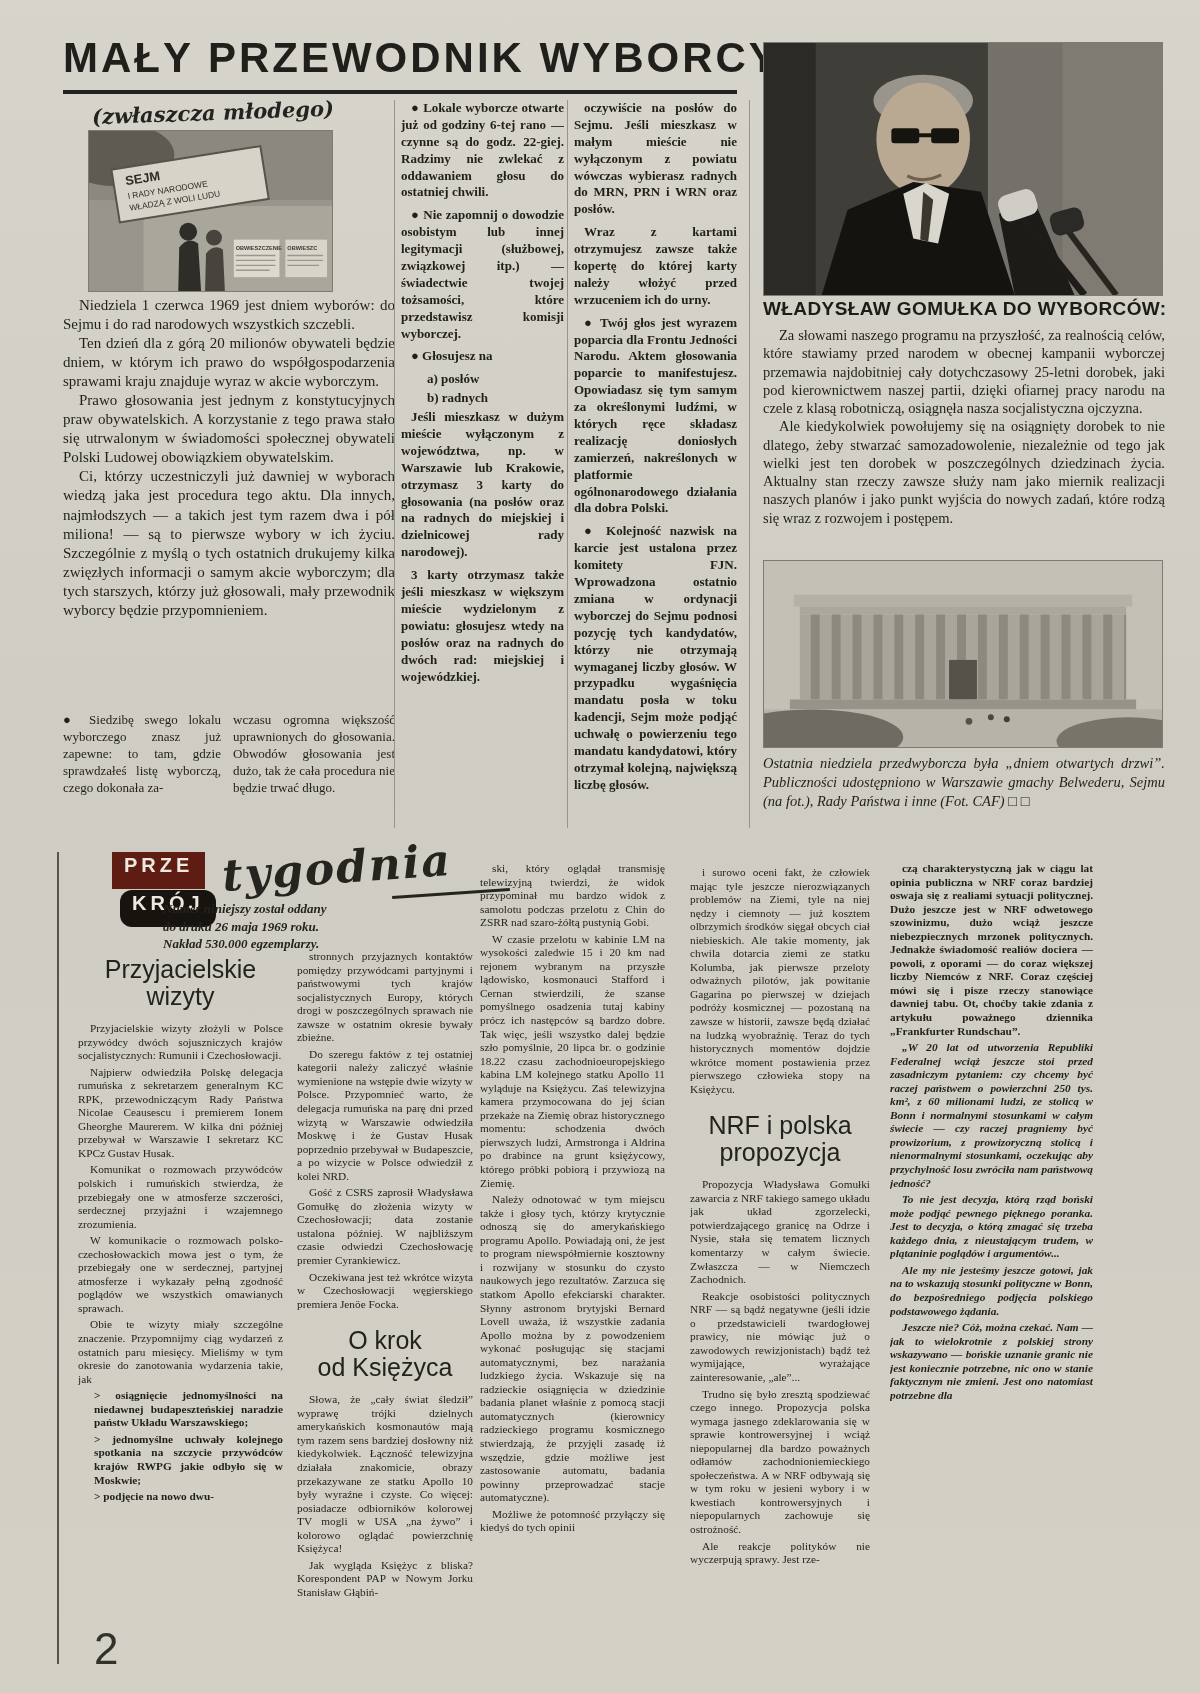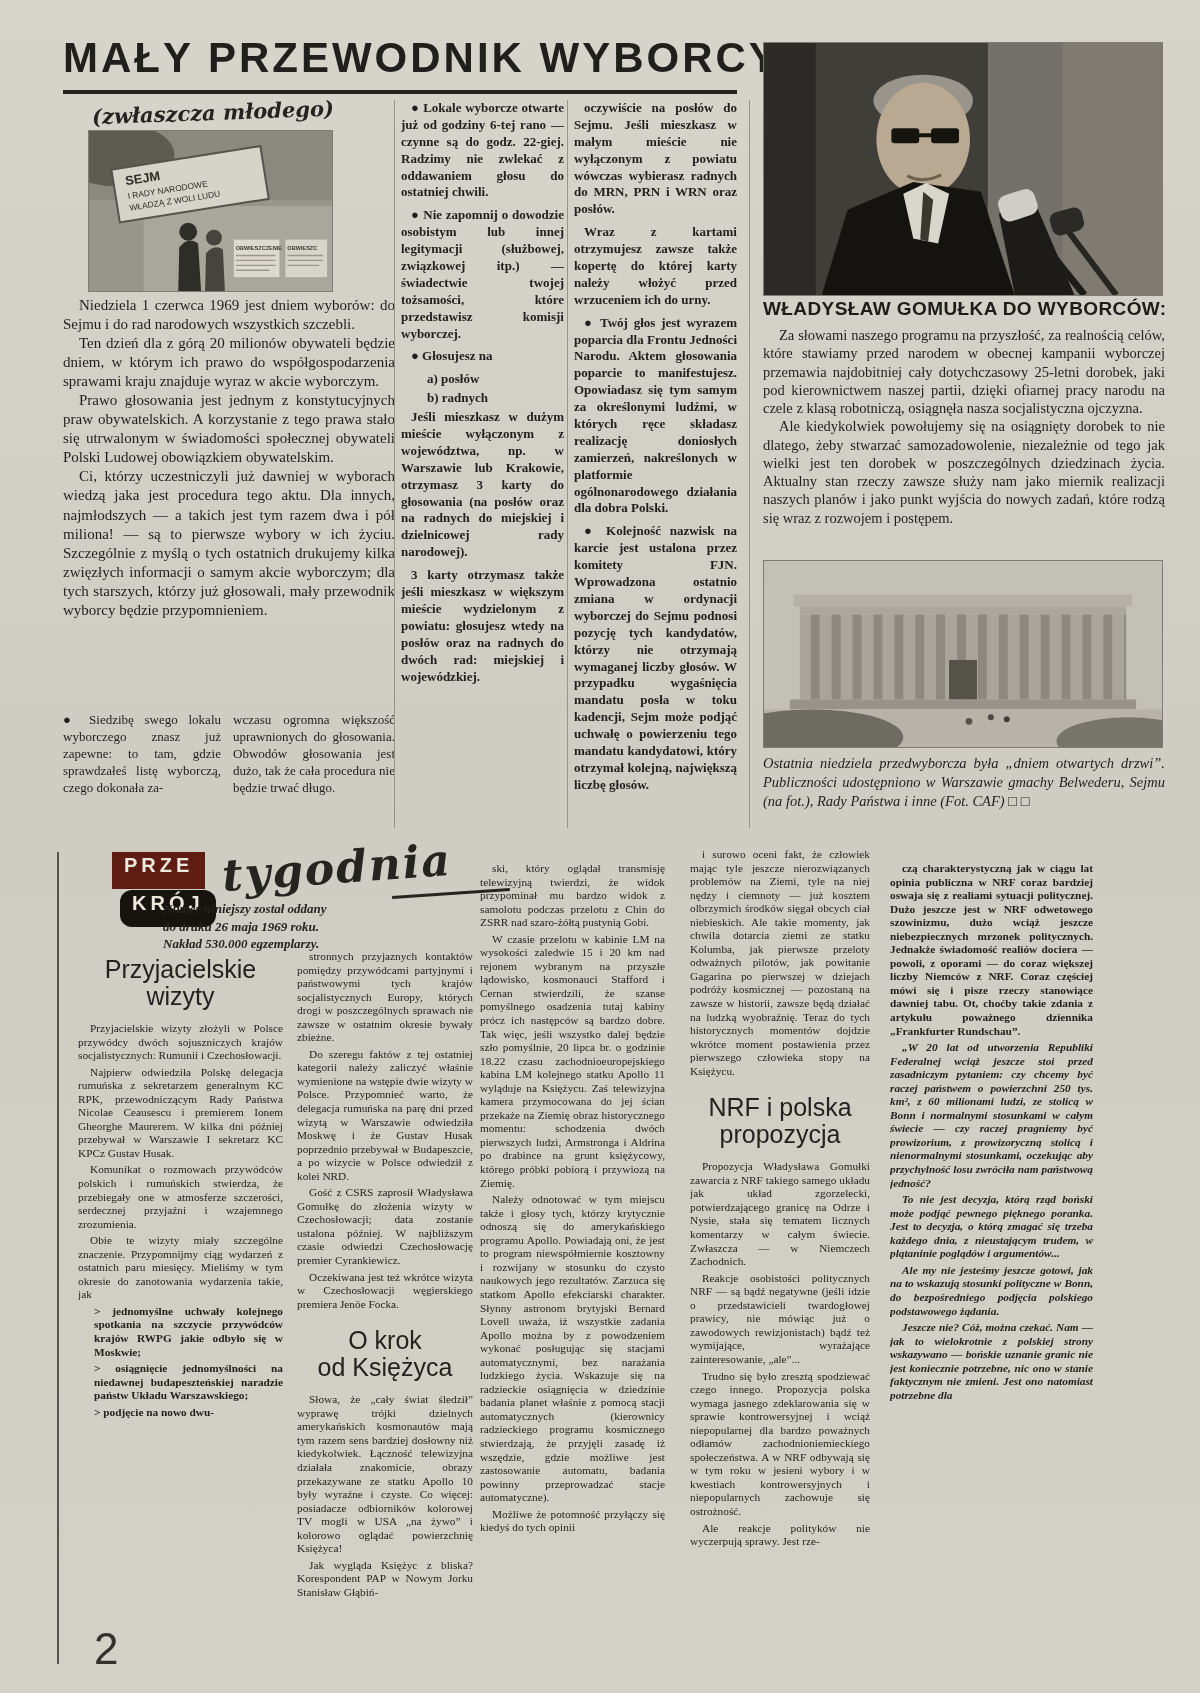--- a/index.html
+++ b/index.html
@@ -81,21 +81,21 @@
     background:#26241f; transform:rotate(-4deg); }
 
   .imprint { position:absolute; left:163px; top:900px; width:230px;
     font-style:italic; font-weight:700; font-size:13px; line-height:1.35; color:#24231f; }
 
   .wcol { position:absolute; font-size:11.3px; line-height:1.2; text-align:justify; overflow:hidden; }
   .wcol p { text-indent:12px; margin-bottom:3px; }
   .wc1 { left:78px;  top:950px; width:205px; height:708px; }
   .wc2 { left:297px; top:950px; width:176px; height:708px; }
   .wc3 { left:480px; top:862px; width:185px; height:796px; }
-  .wc4 { left:690px; top:848px; width:180px; height:796px; }
+  .wc4 { left:690px; top:866px; width:180px; height:796px; }
   .wc5 { left:890px; top:862px; width:203px; height:796px; }
 
   .whead {
     font-family:"Liberation Sans", sans-serif; font-weight:400; font-size:25px;
     line-height:1.08; text-align:center; color:#23221e; margin:6px 0 12px 0;
   }
   .wc2 .whead, .wc4 .whead { margin-top:16px; }
 
   .arrows p { font-weight:700; text-indent:0; padding-left:16px; }
   .wc5 p { font-weight:700; }
@@ -244,25 +244,26 @@
 
   <div class="wcol wc1">
     <div class="whead">
       <div>Przyjacielskie</div>
       <div>wizyty</div>
     </div>
     <div>
         <p>Przyjacielskie wizyty złożyli w Polsce przywódcy dwóch sojuszniczych krajów socjalistycznych: Rumunii i Czechosłowacji.</p>
         <p>Najpierw odwiedziła Polskę delegacja rumuńska z sekretarzem generalnym KC RPK, przewodniczącym Rady Państwa Nicolae Ceausescu i premierem Ionem Gheorghe Maurerem. W kilka dni później przebywał w Warszawie I sekretarz KC KPCz Gustav Husak.</p>
         <p>Komunikat o rozmowach przywódców polskich i rumuńskich stwierdza, że przebiegały one w atmosferze szczerości, serdecznej przyjaźni i wzajemnego zrozumienia.</p>
+        <p>W komunikacie o rozmowach polsko-czechosłowackich mowa jest o tym, że przebiegały one w serdecznej, partyjnej atmosferze i wykazały pełną zgodność poglądów we wszystkich omawianych sprawach.</p>
         <p>Obie te wizyty miały szczególne znaczenie. Przypomnijmy ciąg wydarzeń z ostatnich paru miesięcy. Mieliśmy w tym okresie do zanotowania wydarzenia takie, jak</p>
       </div>
     <div class="arrows">
+        <p>&gt; osiągnięcie jednomyślności na niedawnej budapeszteńskiej naradzie państw Układu Warszawskiego;</p>
         <p>&gt; jednomyślne uchwały kolejnego spotkania na szczycie przywódców krajów RWPG jakie odbyło się w Moskwie;</p>
-        <p>&gt; osiągnięcie jednomyślności na niedawnej budapeszteńskiej naradzie państw Układu Warszawskiego;</p>
         <p>&gt; podjęcie na nowo dwu-</p>
       </div>
   </div>
 
   <div class="wcol wc2">
     <div>
         <p>stronnych przyjaznych kontaktów pomiędzy przywódcami partyjnymi i państwowymi tych krajów socjalistycznych Europy, których drogi w poszczególnych sprawach nie zawsze w ostatnim okresie bywały zbieżne.</p>
         <p>Do szeregu faktów z tej ostatniej kategorii należy zaliczyć właśnie wymienione na wstępie dwie wizyty w Polsce. Przypomnieć warto, że delegacja rumuńska na parę dni przed wizytą w Warszawie odwiedziła Moskwę i że Gustav Husak poprzednio przebywał w Budapeszcie, a po wizycie w Polsce odwiedził z kolei NRD.</p>
         <p>Gość z CSRS zaprosił Władysława Gomułkę do złożenia wizyty w Czechosłowacji; data zostanie ustalona później. W najbliższym czasie odwiedzi Czechosłowację premier Cyrankiewicz.</p>
         <p>Oczekiwana jest też wkrótce wizyta w Czechosłowacji węgierskiego premiera Jenöe Focka.</p>

